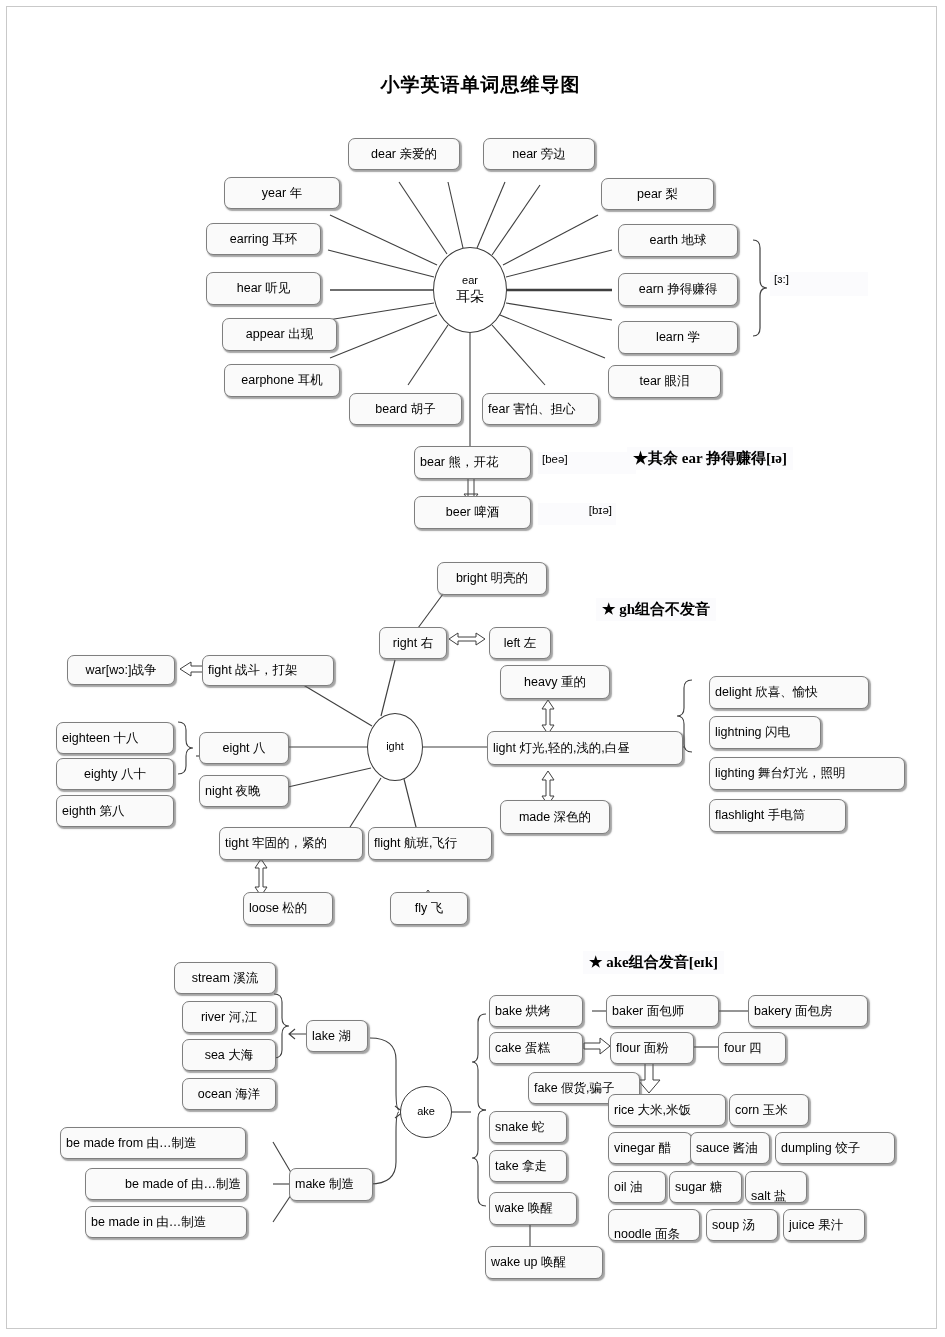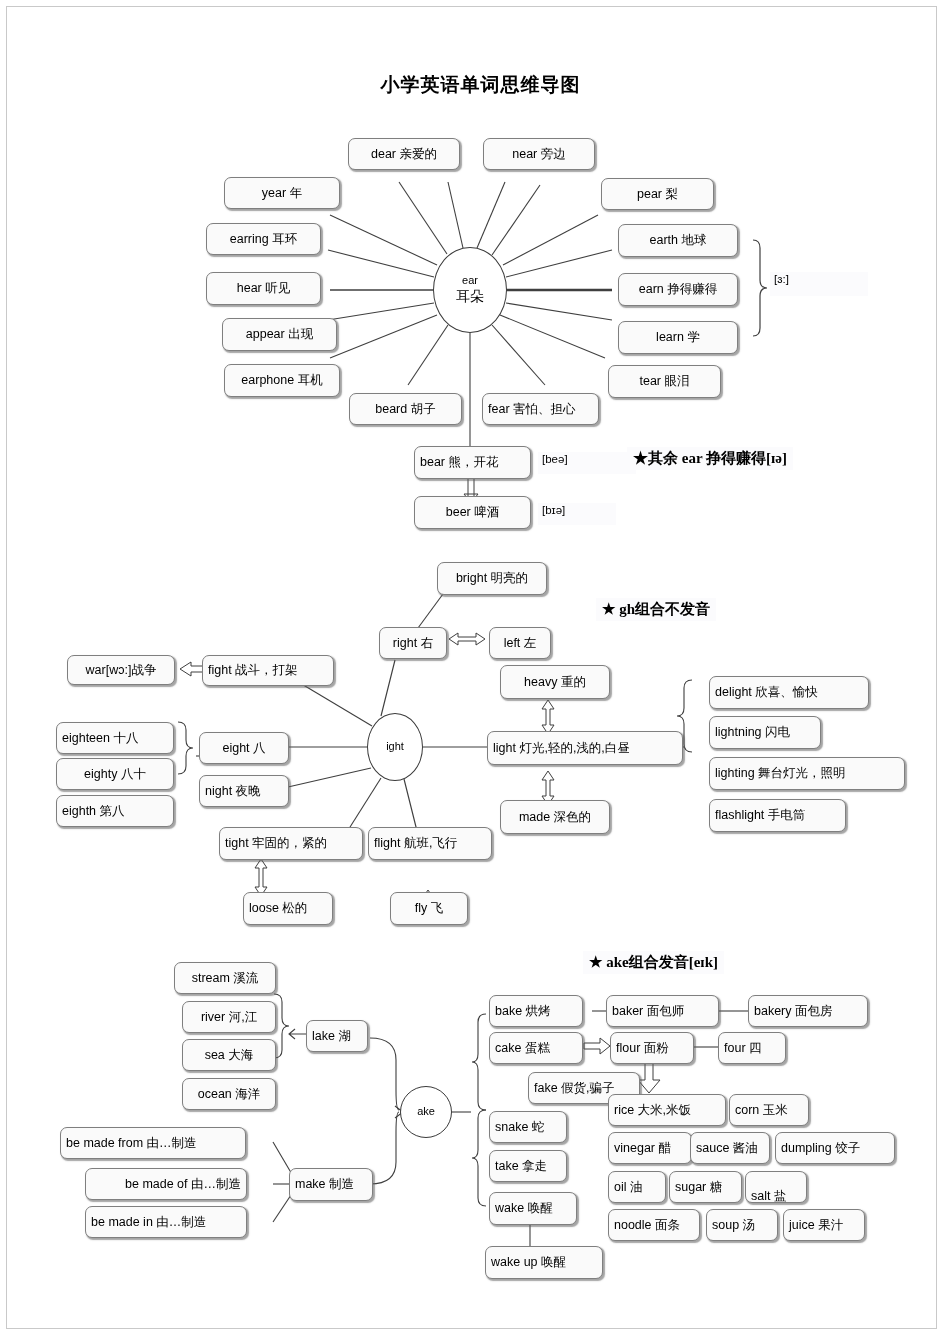--- a/index.html
+++ b/index.html
@@ -213,21 +213,21 @@
       <span>fear  害怕、担心</span>
     </div>
   <div class="box lft" style="left:414px;top:446px;width:117px;height:33px;">
       <span>bear  熊，开花</span>
     </div>
   <div class="box" style="left:414px;top:496px;width:117px;height:33px;">
       <span>beer  啤酒</span>
     </div>
 
   <div class="phon" style="left:538px;top:452px;width:90px;height:20px;">[beə]</div>
-  <div class="phon" style="left:538px;top:503px;width:70px;height:20px;">[bɪə]</div>
+  <div class="phon" style="left:538px;top:503px;width:70px;height:20px;text-align:right;">[bɪə]</div>
 
   <div class="note" style="left:627px;top:447px;">★其余 ear 挣得赚得[ɪə]</div>
 
   <div class="ellipse" style="left:367px;top:713px;width:56px;height:68px;">
     <span>ight</span>
   </div>
 
   <div class="note" style="left:596px;top:598px;">★  gh组合不发音</div>
 
   <div class="box" style="left:437px;top:562px;width:110px;height:33px;">
@@ -386,21 +386,21 @@
     </div>
   <div class="box lft" style="left:608px;top:1171px;width:58px;height:32px;">
       <span>oil  油</span>
     </div>
   <div class="box lft" style="left:669px;top:1171px;width:73px;height:32px;">
       <span>sugar  糖</span>
     </div>
   <div class="box lft" style="left:745px;top:1171px;width:62px;height:32px;align-items:flex-end;">
       <span>salt  盐</span>
     </div>
-  <div class="box lft" style="left:608px;top:1209px;width:92px;height:32px;">
+  <div class="box lft" style="left:608px;top:1209px;width:92px;height:32px;align-items:flex-end;">
       <span>noodle  面条</span>
     </div>
   <div class="box lft" style="left:706px;top:1209px;width:72px;height:32px;">
       <span>soup  汤</span>
     </div>
   <div class="box lft" style="left:783px;top:1209px;width:82px;height:32px;">
       <span>juice  果汁</span>
     </div>
 </div>
 

